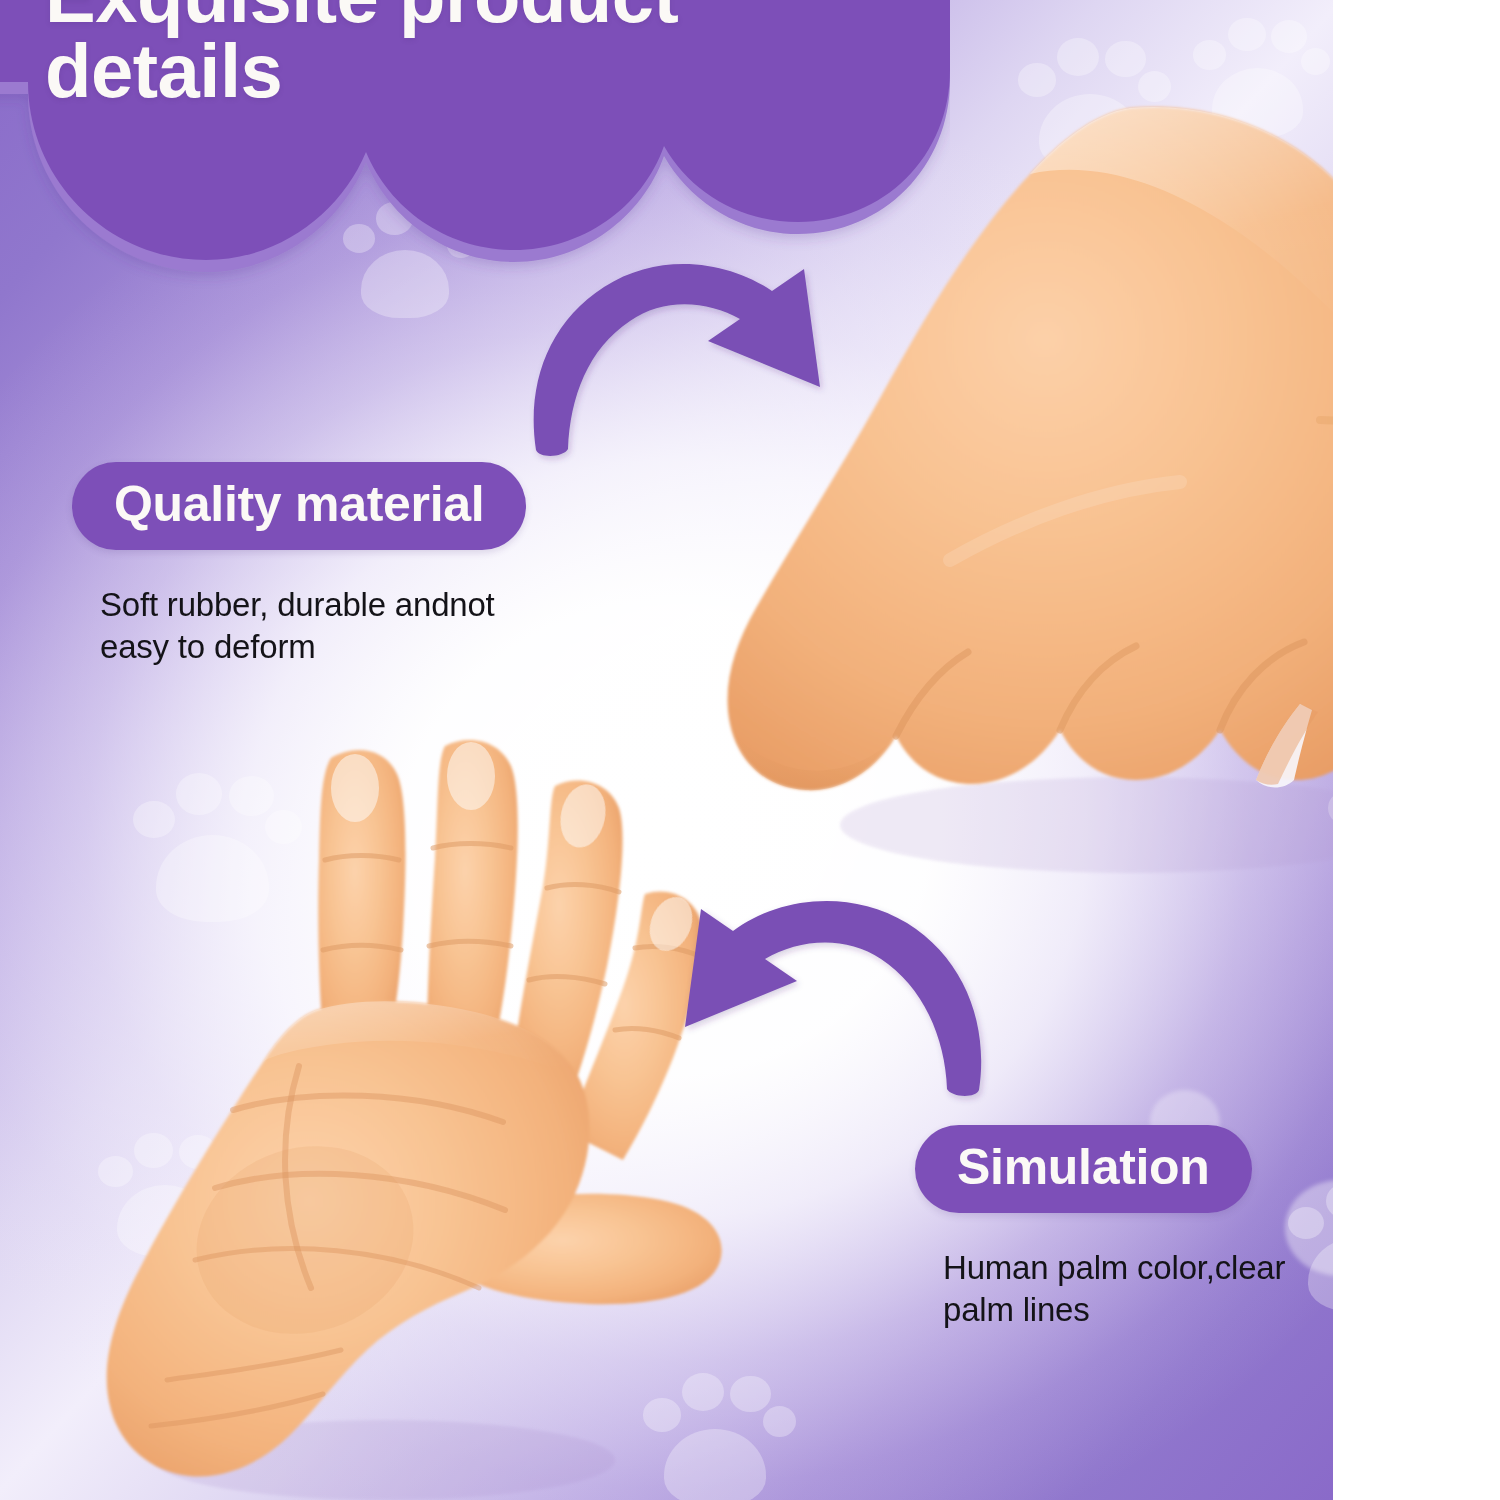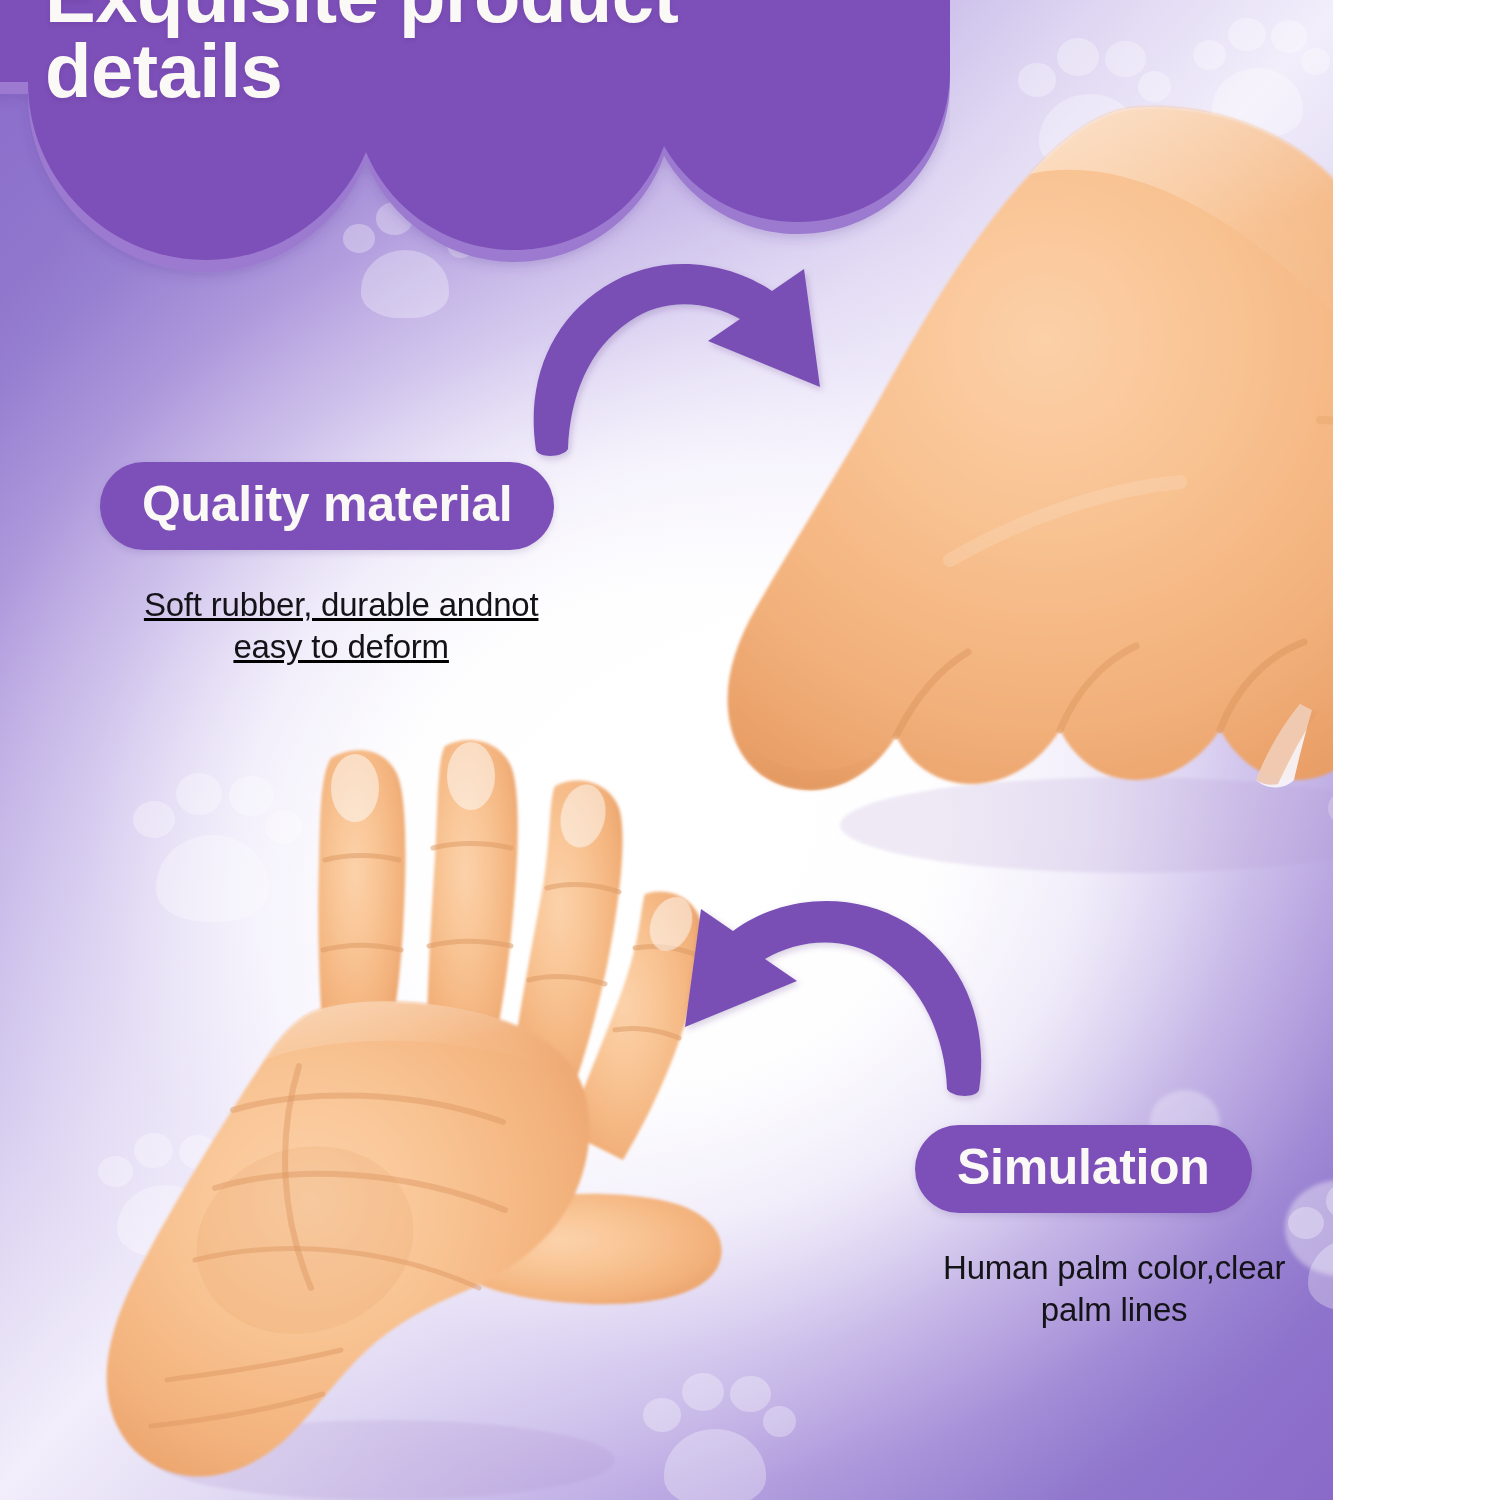--- a/index.html
+++ b/index.html
@@ -132,24 +132,23 @@
 
   .feature-desc {
     margin-top: 34px;
     padding-left: 28px;
     color: #141318;
     font-size: 33px;
     line-height: 1.28;
     font-weight: 400;
     white-space: pre-line;
     letter-spacing: -0.2px;
-    text-align: center;
-  }
-
-  #feature-quality { left: 100px;  top: 462px; text-decoration: underline; }
+  }
+
+  #feature-quality { left: 72px;  top: 462px; }
   #feature-simulation { left: 915px; top: 1093px; margin-top: 32px; }
 
   
   .bokeh {
     position: absolute;
     border-radius: 50%;
     background: rgba(255,255,255,0.55);
     filter: blur(2px);
     pointer-events: none;
   }

